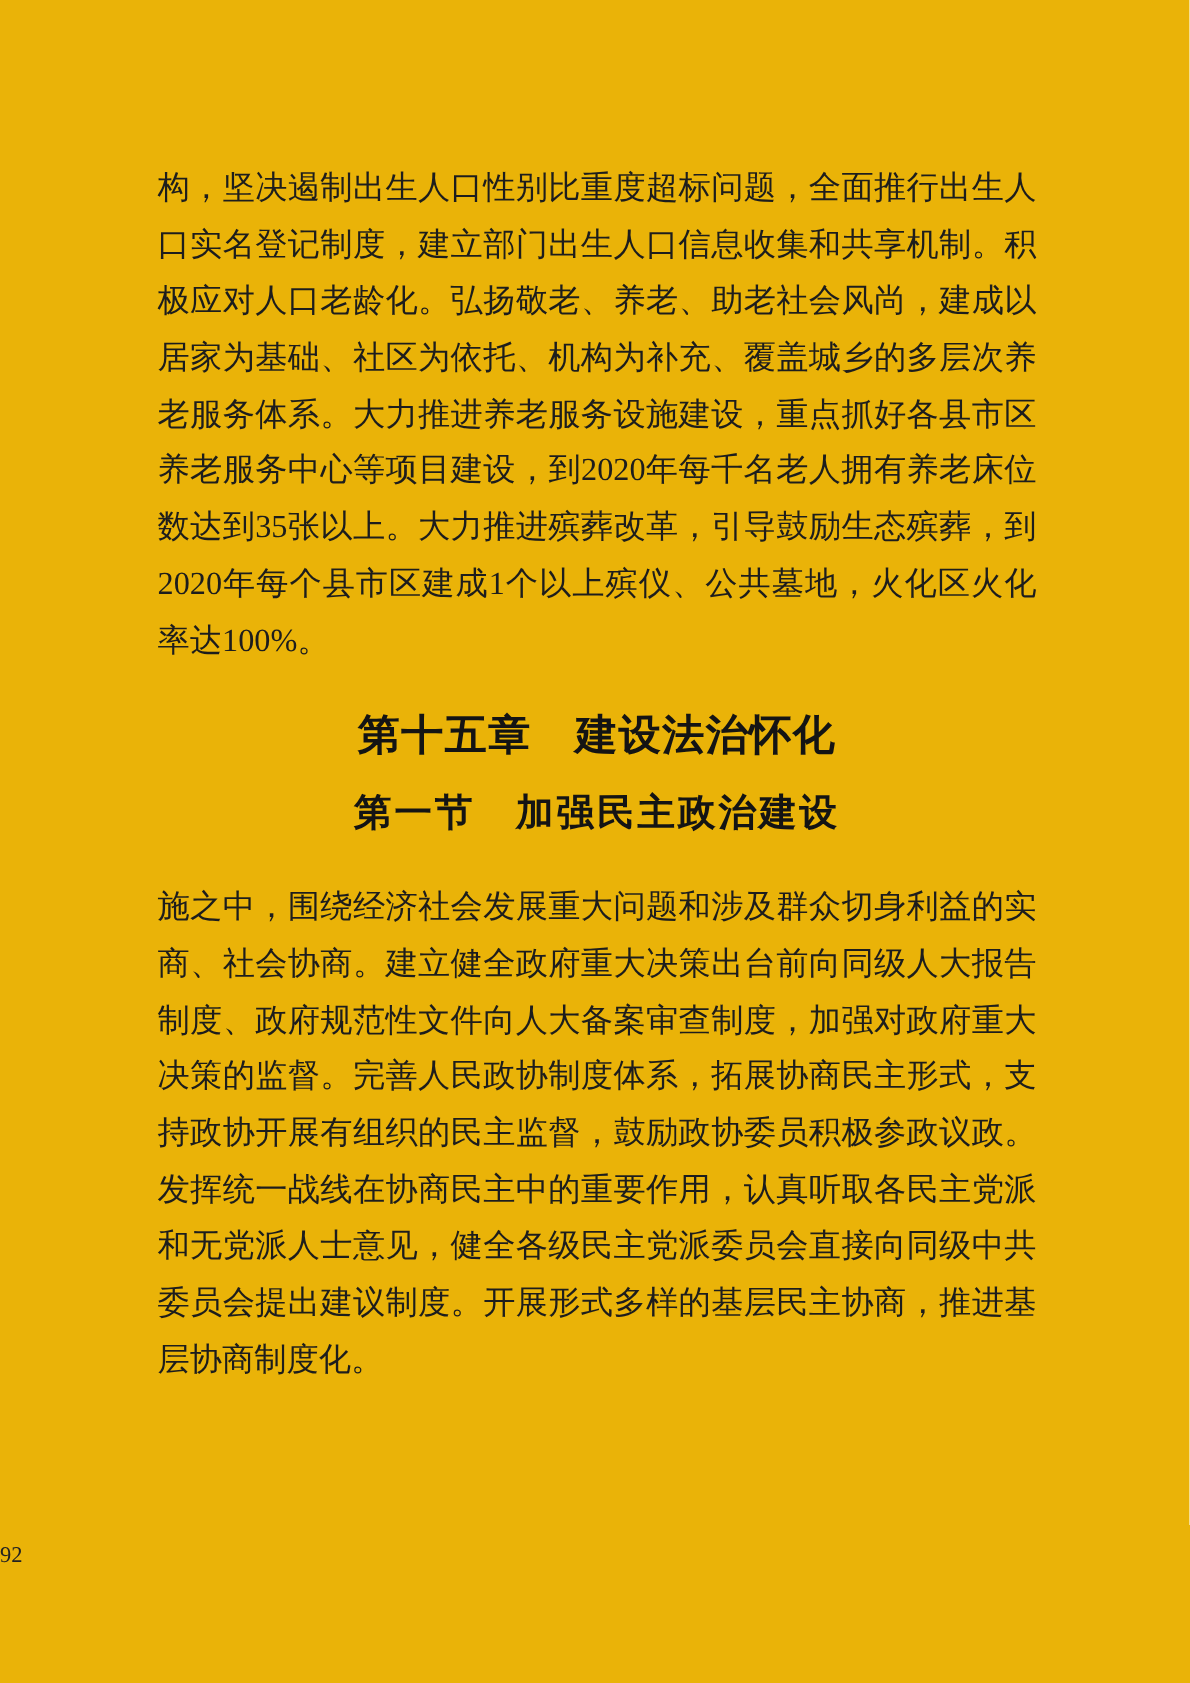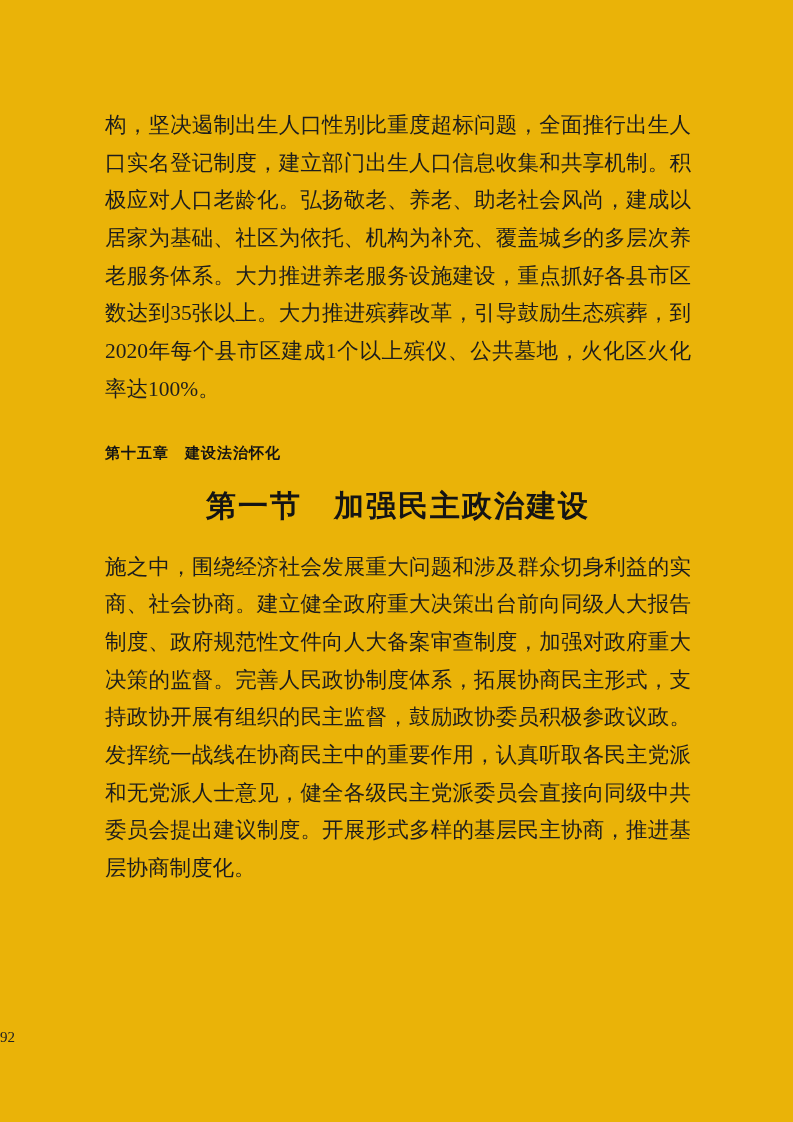--- a/index.html
+++ b/index.html
@@ -36,31 +36,32 @@
   .line.last {
     text-align: left;
     text-align-last: left;
   }
   .line.indent {
     padding-left: 43px;
   }
   .bold { font-weight: bold; }
   .chapter-heading {
     margin: 29px 0 0 0;
-    font-size: 15px;
+    text-align: center;
+    font-size: 28px;
     line-height: 30px;
     font-weight: bold;
     font-family: "Liberation Sans", "DejaVu Sans", sans-serif;
     letter-spacing: 1px;
     color: #141414;
   }
   .section-heading {
     margin: 23px 0 0 0;
     text-align: center;
-    font-size: 30px;
+    font-size: 25px;
     line-height: 30px;
     font-weight: bold;
     font-family: "Liberation Serif", "DejaVu Serif", serif;
     letter-spacing: 2px;
     color: #141414;
   }
   .para-2 { margin-top: 28px; }
   .page-number {
     position: absolute;
     left: 0;
@@ -76,20 +77,21 @@
 
 <div class="page">
   <main class="body-text">
 
     <div class="para">
       <div class="line">构，坚决遏制出生人口性别比重度超标问题，全面推行出生人</div>
       <div class="line">口实名登记制度，建立部门出生人口信息收集和共享机制。积</div>
       <div class="line">极应对人口老龄化。弘扬敬老、养老、助老社会风尚，建成以</div>
       <div class="line">居家为基础、社区为依托、机构为补充、覆盖城乡的多层次养</div>
       <div class="line">老服务体系。大力推进养老服务设施建设，重点抓好各县市区</div>
+      <div class="line">养老服务中心等项目建设，到2020年每千名老人拥有养老床位</div>
       <div class="line">数达到35张以上。大力推进殡葬改革，引导鼓励生态殡葬，到</div>
       <div class="line">2020年每个县市区建成1个以上殡仪、公共墓地，火化区火化</div>
       <div class="line last">率达100%。</div>
     </div>
 
     <h2 class="chapter-heading">第十五章　建设法治怀化</h2>
     <h3 class="section-heading">第一节　加强民主政治建设</h3>
 
     <div class="para para-2">
       <div class="line">施之中，围绕经济社会发展重大问题和涉及群众切身利益的实</div>

